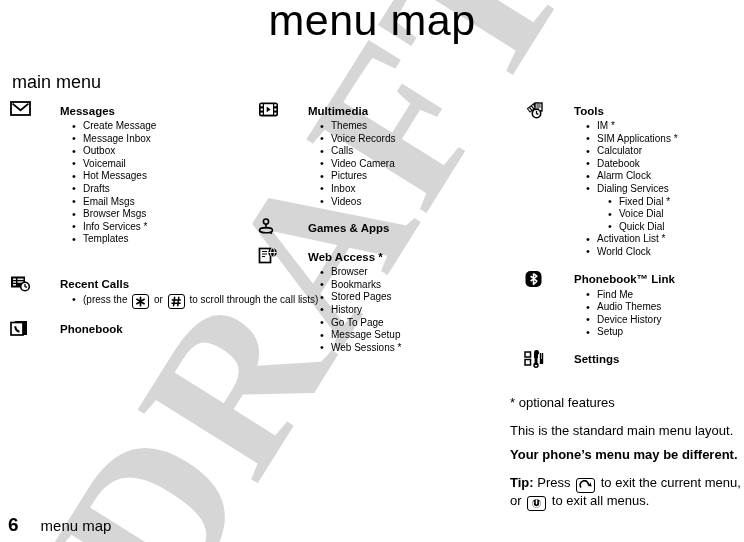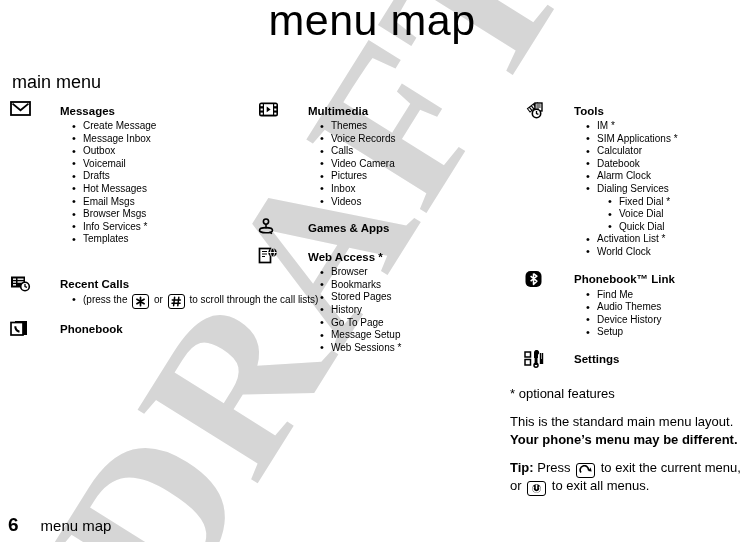--- a/index.html
+++ b/index.html
@@ -135,20 +135,21 @@
     position: absolute;
     left: 510px;
     top: 386px;
     width: 235px;
     z-index: 2;
   }
   .note {
     font-size: 13px;
     line-height: 15.5px;
     margin-bottom: 12px;
+    margin-top: 9px;
   }
   .note-tight { margin-bottom: 3px; }
   .note b { font-weight: bold; text-align: center; }
 
   
   .footer {
     position: absolute;
     left: 8px;
     bottom: 6px;
     display: flex;
@@ -185,22 +186,22 @@
           <path d="M2.5 2.6 L10.5 9.3 L18.5 2.6" fill="none" stroke="#000" stroke-width="1.8"></path>
         </svg>
       </span>
       <span class="group-title">Messages</span>
     </div>
     <ul class="items">
       <li>Create Message</li>
       <li>Message Inbox</li>
       <li>Outbox</li>
       <li>Voicemail</li>
+      <li>Hot Messages</li>
       <li>Drafts</li>
-      <li>Hot Messages</li>
       <li>Email Msgs</li>
       <li>Browser Msgs</li>
       <li>Info Services *</li>
       <li>Templates</li>
     </ul>
   </div>
 
   <div class="group" style="margin-top:28px;">
     <div class="group-head">
       <span class="group-icon">

